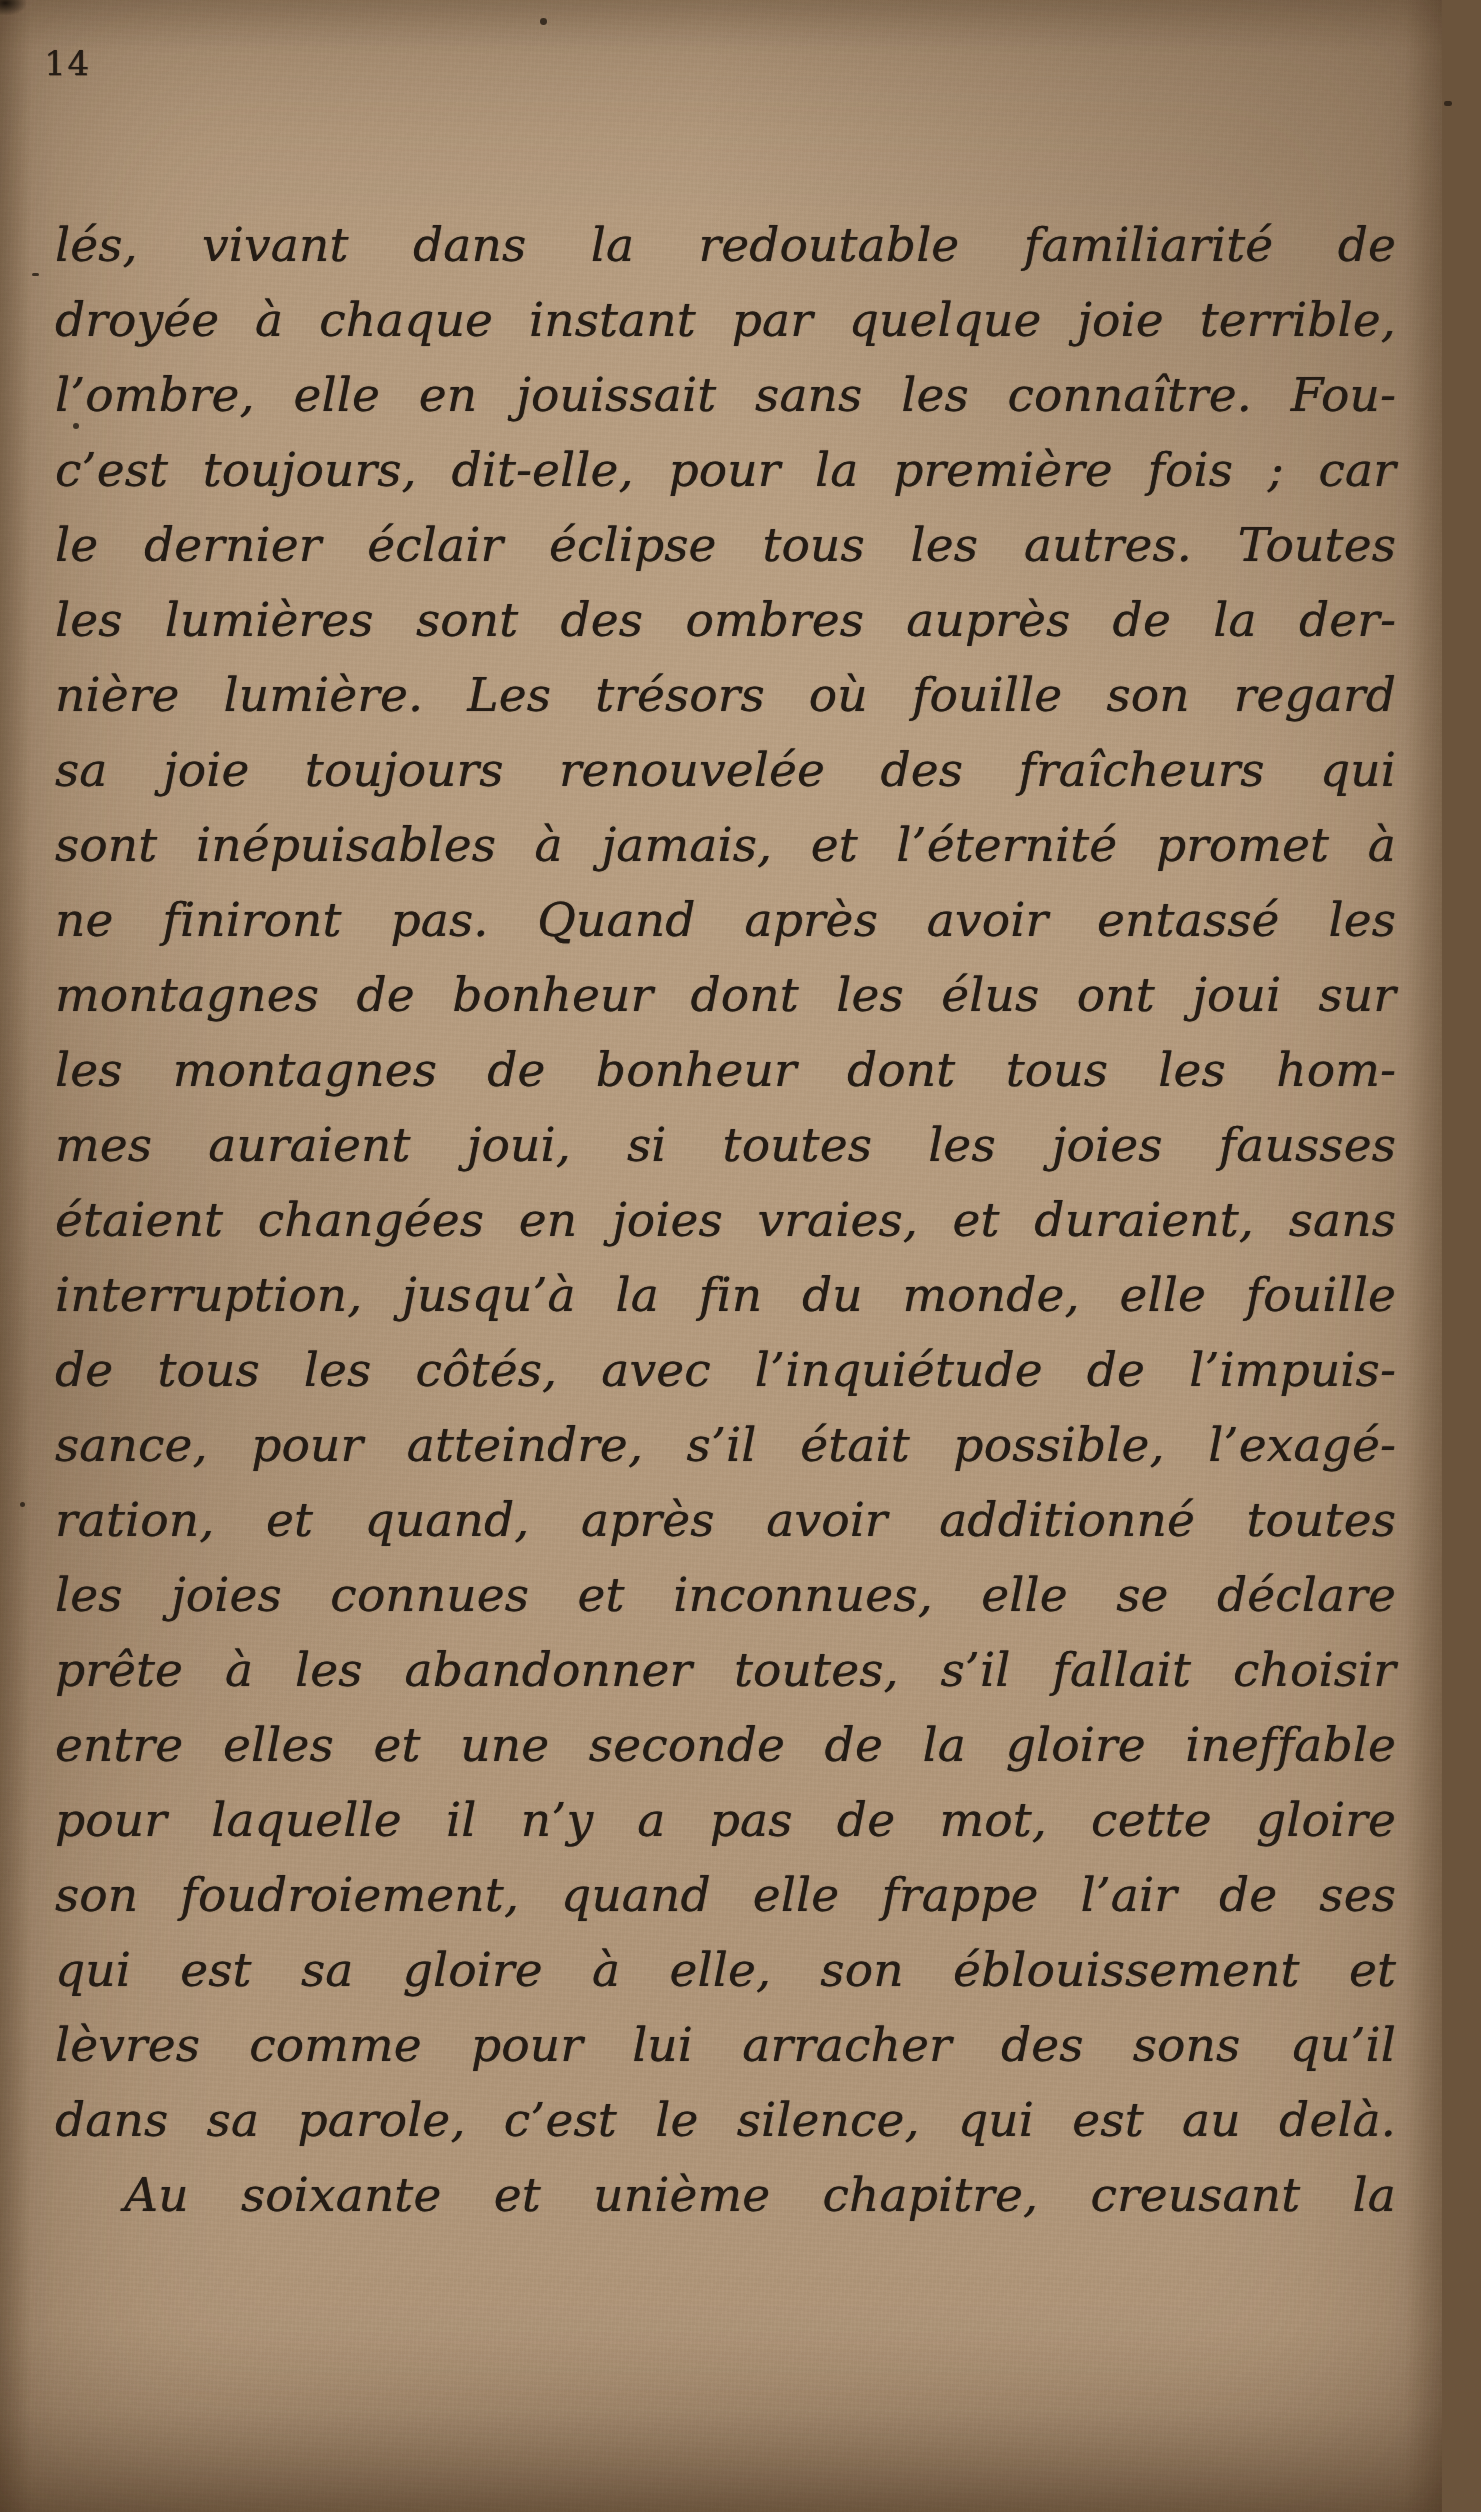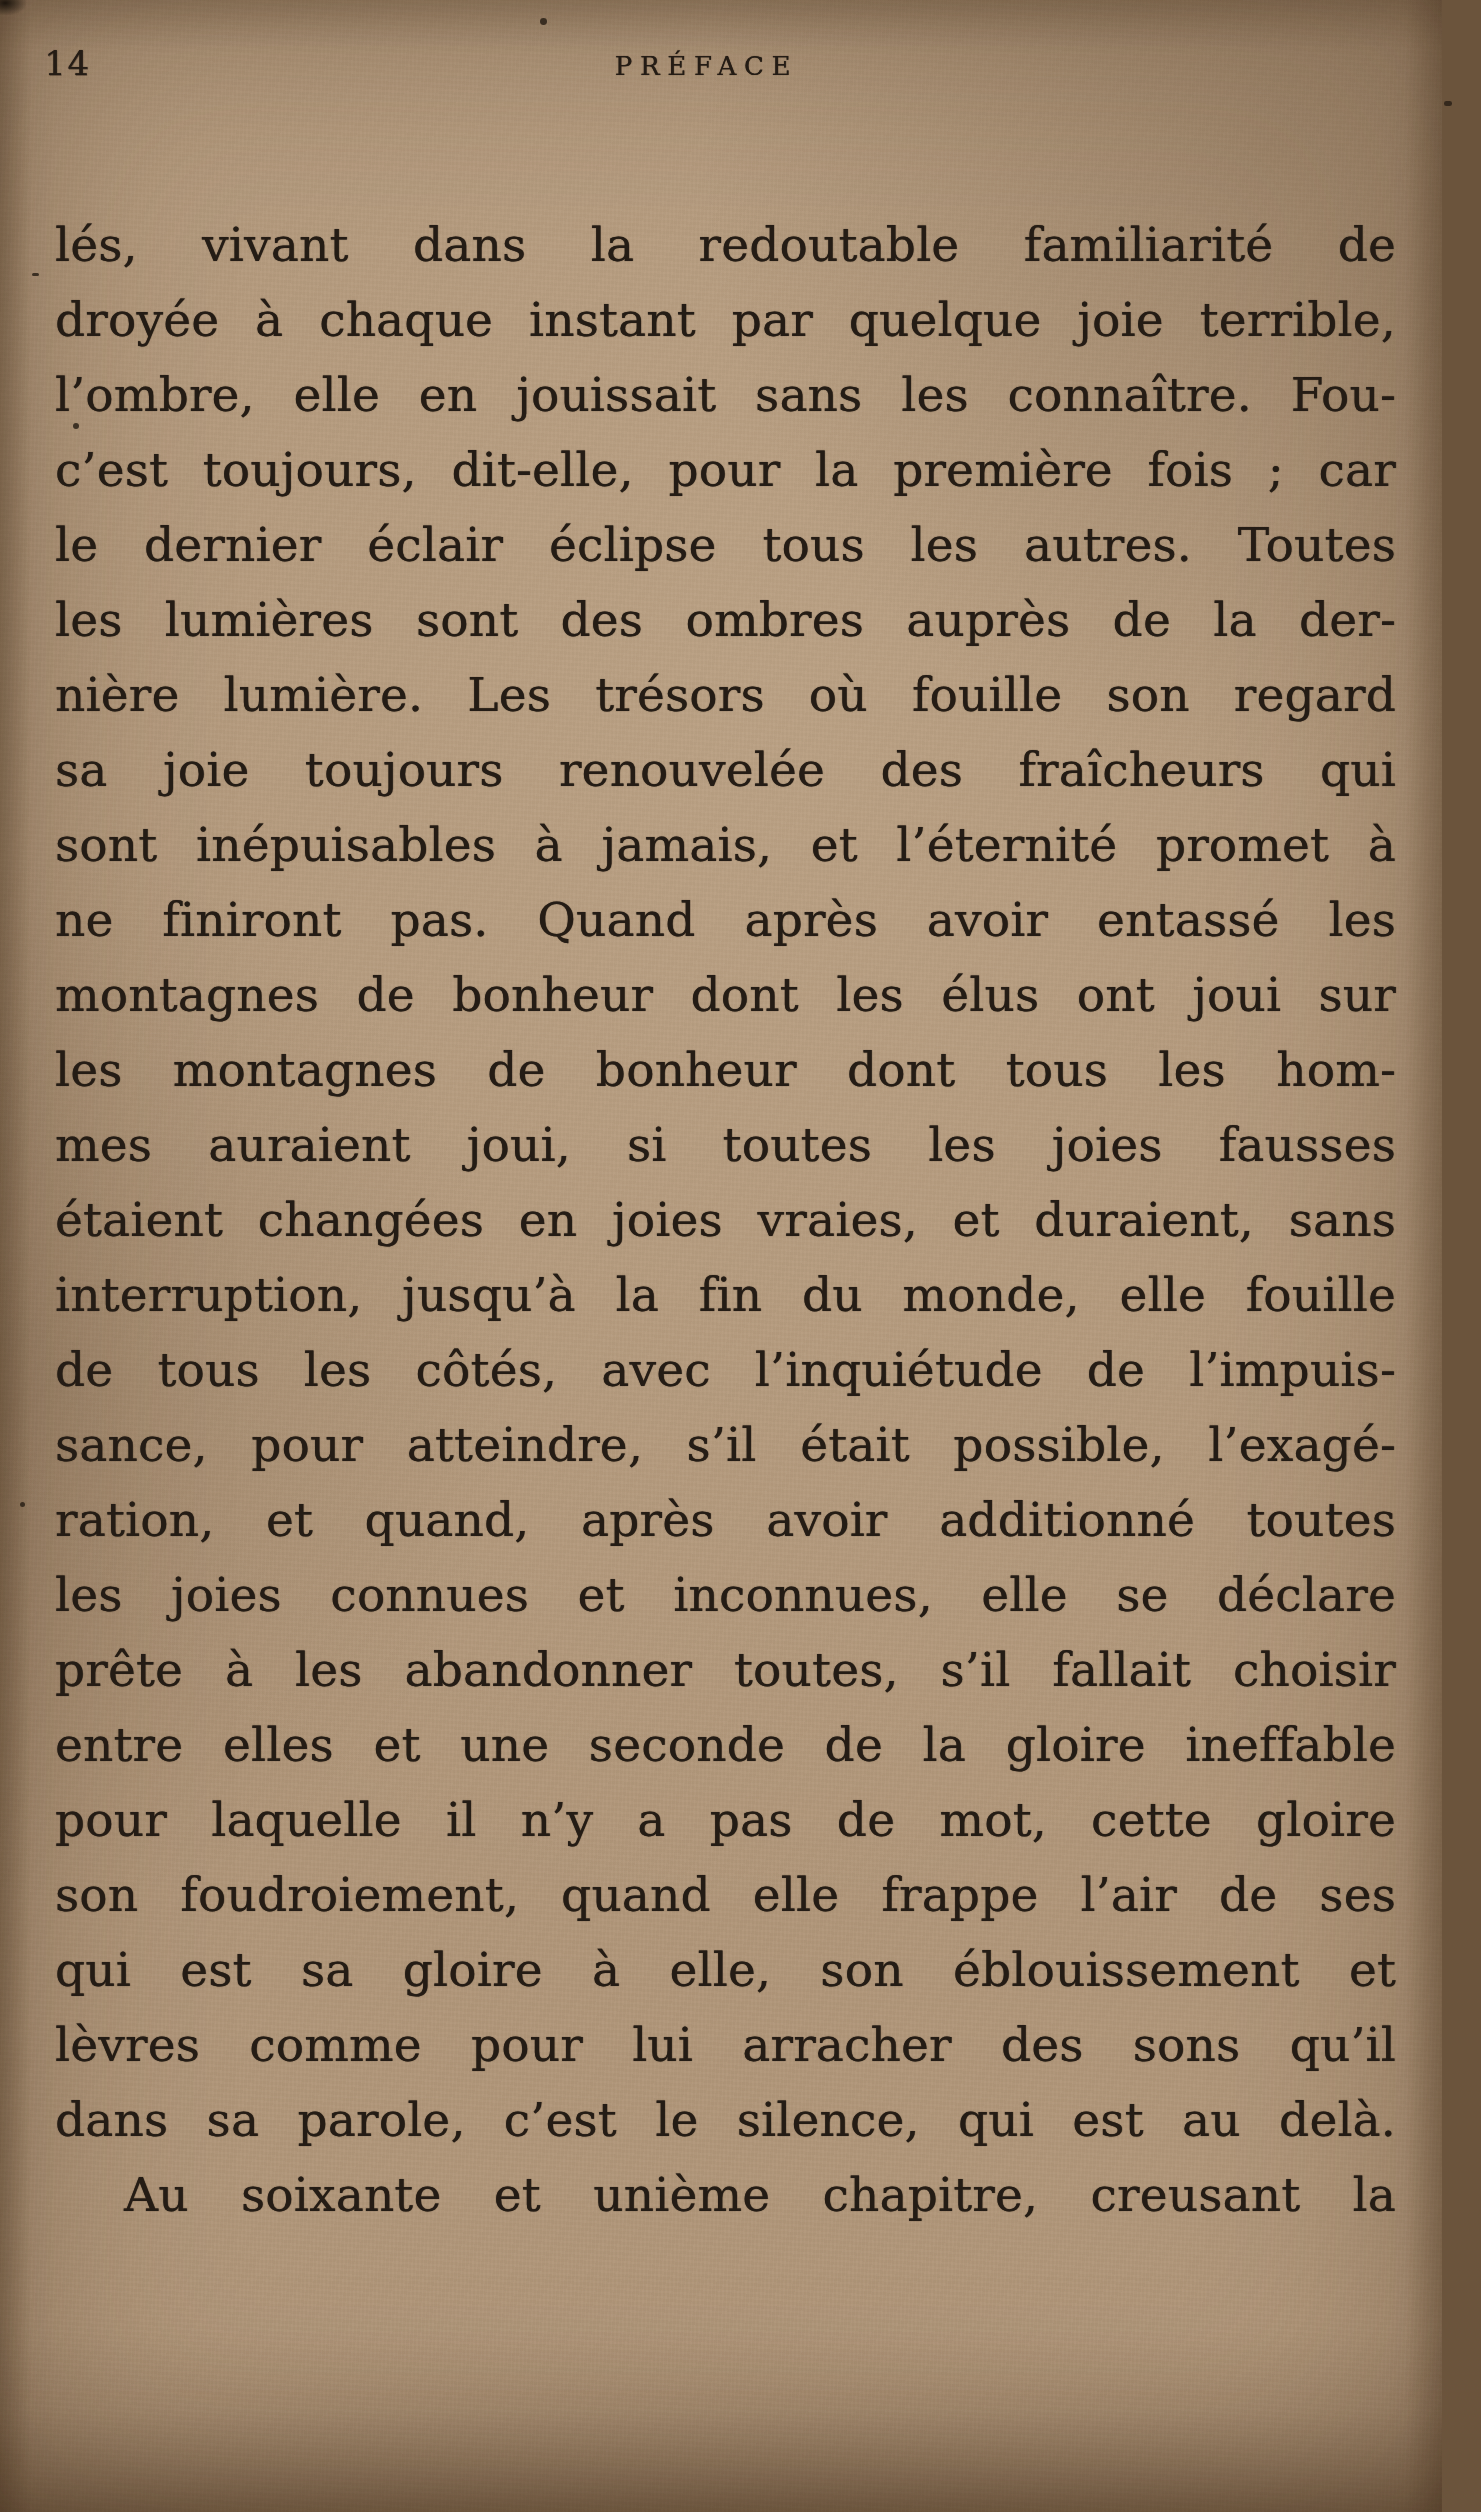--- a/index.html
+++ b/index.html
@@ -55,20 +55,21 @@
     top: 207px;
   }
   .line {
     font-size: 47px;
     line-height: 75px;
     text-align: justify;
     text-align-last: justify;
     letter-spacing: 0.2px;
     text-shadow: 0 0 0.9px rgba(36,27,17,0.85), 0.5px 0.3px 0 rgba(36,27,17,0.30);
     white-space: nowrap;
+    font-style: italic;
   }
   .line.indent { text-indent: 69px; }
   .speck {
     position: absolute;
     background: #2b2117;
     border-radius: 50%;
     opacity: 0.85;
     filter: blur(0.4px);
   }
   .corner-blot {
@@ -80,21 +81,20 @@
 </style>
 </head>
 <body>
 
 <div class="page">
 
   <div class="corner-blot"></div>
 
   <div class="page-header">
     <div class="page-number">14</div>
-    <div class="header-title">PRÉFACE</div>
   </div>
 
   <div class="body-text">
       <div class="line">lés, vivant dans la redoutable familiarité de</div>
       <div class="line">droyée à chaque instant par quelque joie terrible,</div>
       <div class="line">l’ombre, elle en jouissait sans les connaître. Fou-</div>
       <div class="line">c’est toujours, dit-elle, pour la première fois ; car</div>
       <div class="line">le dernier éclair éclipse tous les autres. Toutes</div>
       <div class="line">les lumières sont des ombres auprès de la der-</div>
       <div class="line">nière lumière. Les trésors où fouille son regard</div>

